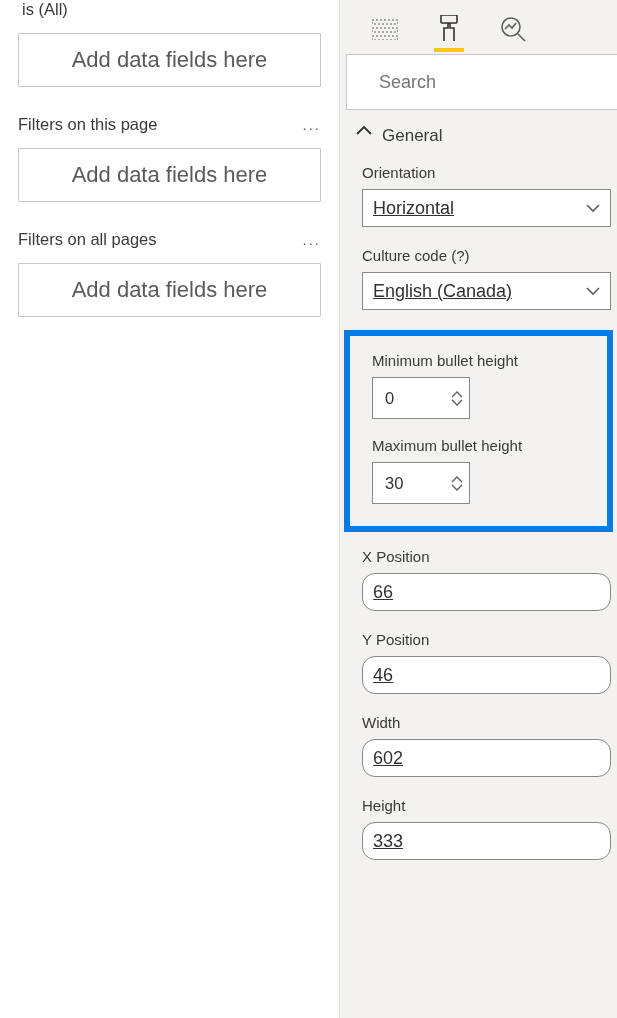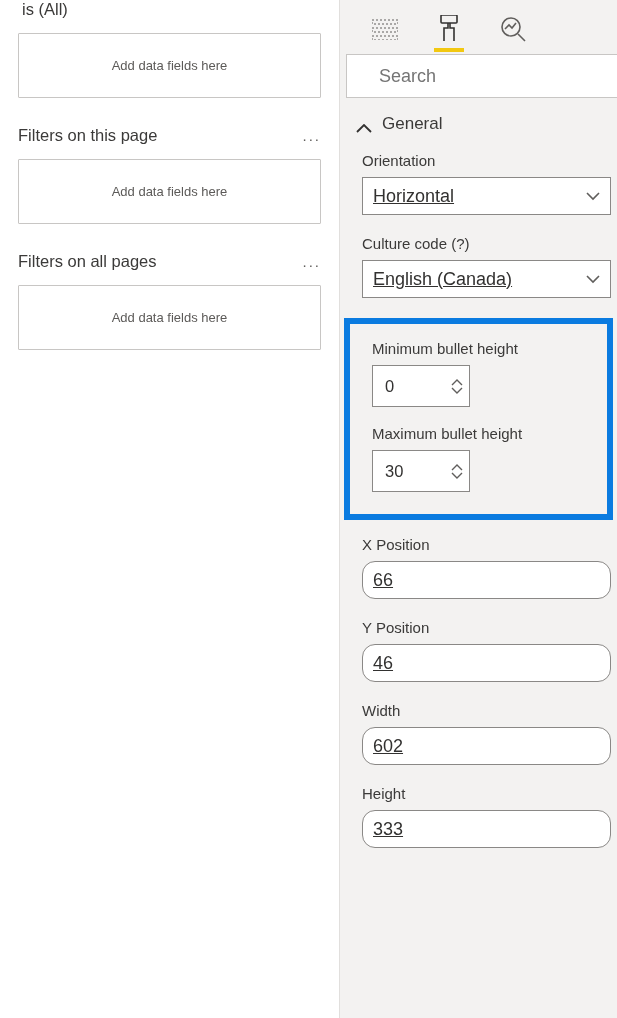--- a/index.html
+++ b/index.html
@@ -43,24 +43,24 @@
     }
     .ellipsis {
       letter-spacing: 2px;
       color: #605e5c;
       font-size: 15px;
       cursor: pointer;
     }
     .drop-box {
       border: 1px solid #c8c6c4;
       border-radius: 1px;
-      padding: 24px 0;
+      padding: 13px 0;
       text-align: center;
       color: #5c5a58;
-      font-size: 13px;
+      font-size: 22px;
       background: #ffffff;
     }
     .right-pane {
       width: 277px;
       background: #f3f2f1;
       display: flex;
       flex-direction: column;
       overflow: hidden;
     }
     .tab-strip {
@@ -86,33 +86,33 @@
     .search-row {
       display: flex;
       align-items: center;
       gap: 12px;
       background: #ffffff;
       border: 1px solid #c8c6c4;
       border-right: none;
       padding: 10px 12px 10px 20px;
       margin-left: 6px;
       font-size: 18px;
-      height: 44px;
+      height: 56px;
     }
     .search-input {
       border: none;
       outline: none;
       font-size: 18px;
       color: #605e5c;
       flex: 1;
       background: transparent;
     }
     .section-header {
       display: flex;
-      align-items: flex-end;
+      align-items: flex-start;
       gap: 10px;
       padding: 16px 6px 18px 16px;
       font-size: 17px;
       color: #3b3a39;
       cursor: pointer;
     }
     .chev {
       display: inline-block;
     }
     .field-block {

